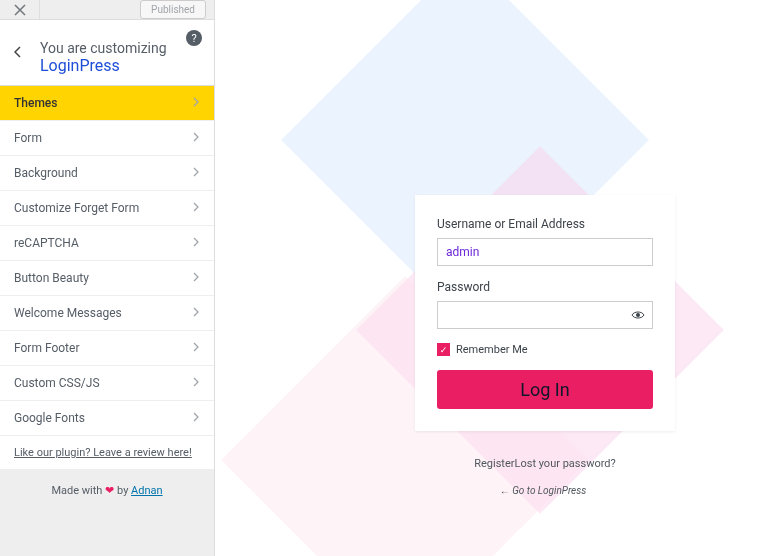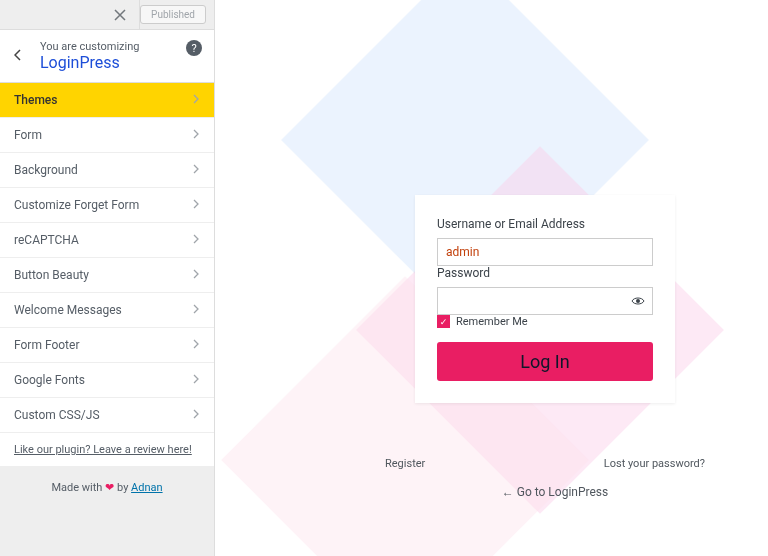--- a/index.html
+++ b/index.html
@@ -1,49 +1,49 @@
 <!DOCTYPE html>
 <html><head>
 <meta charset="utf-8">
 <style>
 * { margin: 0; padding: 0; box-sizing: border-box; font-family: -apple-system, BlinkMacSystemFont, "Segoe UI", Roboto, sans-serif; }
 body { width: 768px; height: 556px; overflow: hidden; background: #fff; display: flex; }
 .sidebar { width: 215px; height: 100%; background: #eee; border-right: 1px solid #ddd; display: flex; flex-direction: column; }
-.sidebar-top { height: 30px; display: flex; justify-content: flex-end; align-items: center; border-bottom: 1px solid #ddd; background: #eee; }
+.sidebar-top { height: 20px; display: flex; justify-content: space-between; align-items: center; border-bottom: 1px solid #ddd; background: #eee; }
 .close-btn { width: 40px; height: 30px; display: flex; align-items: center; justify-content: center; color: #72777c; cursor: pointer; border-right: 1px solid #ddd; }
 .publish-btn { margin-right: 8px; background: #f7f7f7; border: 1px solid #ccc; color: #a0a5aa; font-size: 10px; padding: 3px 10px; border-radius: 3px; cursor: default; }
 .sidebar-header { padding: 10px 14px; background: #fff; border-bottom: 1px solid #ddd; display: flex; align-items: center; position: relative; }
 .back-btn { width: 18px; color: #444; cursor: pointer; font-size: 14px; margin-right: 8px; }
-.header-text .sub { font-size: 11px; color: #555d66; }
+.header-text .sub { font-size: 14px; color: #555d66; margin-top: 10px; }
 .header-text .main { font-size: 16px; color: #1d4ed8; font-weight: 400; }
 .help-icon { position: absolute; right: 12px; top: 10px; width: 16px; height: 16px; border-radius: 50%; background: #555d66; color: #fff; font-size: 11px; display: flex; align-items: center; justify-content: center; cursor: pointer; }
 .menu { background: #ec4899; }
 .menu-item { padding: 10px 14px; border-bottom: 1px solid #eee; display: flex; justify-content: space-between; align-items: center; font-size: 12px; color: #555d66; cursor: pointer; background: #fff; }
 .menu-item.active { background: #ffd400; color: #333; font-weight: 500; }
 .menu-item .chev { color: #a0a5aa; font-size: 12px; }
 .review-link { padding: 10px 14px; font-size: 11px; color: #555d66; text-decoration: underline; cursor: pointer; border-bottom: 1px solid #eee; background: #fff; }
 .made-with { padding: 14px; text-align: center; font-size: 11px; color: #555d66; flex: 1; }
 .made-with .heart { color: #e91e63; }
 .made-with .author { color: #0073aa; text-decoration: underline; cursor: pointer; }
 .preview { flex: 1; position: relative; background: #fff; overflow: hidden; }
 .bg-shape { position: absolute; width: 260px; height: 260px; transform: rotate(45deg); }
 .bg-blue { background: #dbeafe; top: 10px; left: 120px; opacity: 0.55; }
 .bg-pink1 { background: #fbcfe8; top: 200px; left: 195px; opacity: 0.45; }
 .bg-pink2 { background: #fde2ea; top: 330px; left: 60px; opacity: 0.4; }
 .login-card { position: absolute; top: 195px; left: 200px; width: 260px; background: #fff; padding: 22px; box-shadow: 0 1px 3px rgba(0,0,0,.07); }
 .field-label { font-size: 12px; color: #3c434a; margin-bottom: 7px; display: block; }
-.field-input { width: 100%; padding: 6px 8px; border: 1px solid #ccc; font-size: 12px; color: #c2410c; background: #fff; }
+.field-input { width: 100%; padding: 6px 8px; border: 1px solid #ccc; font-size: 12px; color: #6d28d9; margin-bottom: 14px; background: #fff; }
 .pw-wrap { position: relative; }
 .eye { position: absolute; right: 8px; top: 8px; color: #3c434a; font-size: 12px; cursor: pointer; }
 .remember { display: flex; align-items: center; gap: 6px; margin-bottom: 14px; font-size: 11px; color: #3c434a; }
 .remember .cb { width: 13px; height: 13px; background: #e91e63; display: flex; align-items: center; justify-content: center; color: #fff; font-size: 9px; }
 .login-btn { width: 100%; padding: 9px; background: #e91e63; color: #0f172a; border: none; border-radius: 3px; font-size: 18px; cursor: pointer; }
-.below-card { position: absolute; top: 457px; left: 170px; width: 320px; display: flex; justify-content: space-between; font-size: 11px; color: #50575e; }
+.below-card { position: absolute; top: 457px; left: 170px; width: 320px; display: flex; justify-content: center; font-size: 11px; color: #50575e; }
 .below-card span { cursor: pointer; }
-.goto { position: absolute; top: 485px; left: 180px; width: 320px; text-align: center; font-size: 12px; color: #50575e; cursor: pointer; }
+.goto { position: absolute; top: 485px; left: 168px; width: 320px; text-align: center; font-size: 10px; color: #50575e; cursor: pointer; font-style: italic; }
 </style>
 </head>
 <body>
 
 <div class="sidebar">
   <div class="sidebar-top">
     <div class="close-btn">
       <svg width="12" height="12" viewBox="0 0 12 12">
           <path d="M1 1 L11 11 M11 1 L1 11" stroke="#72777c" stroke-width="1.5" fill="none"></path>
         </svg>
@@ -105,27 +105,27 @@
             <path d="M1 1 L5 5 L1 9" stroke="currentColor" stroke-width="1.3" fill="none"></path>
           </svg></span>
       </div>
       <div class="menu-item">
         <span>Form Footer</span>
         <span class="chev"><svg width="7" height="10" viewBox="0 0 7 10">
             <path d="M1 1 L5 5 L1 9" stroke="currentColor" stroke-width="1.3" fill="none"></path>
           </svg></span>
       </div>
       <div class="menu-item">
-        <span>Google Fonts</span>
+        <span>Custom CSS/JS</span>
         <span class="chev"><svg width="7" height="10" viewBox="0 0 7 10">
             <path d="M1 1 L5 5 L1 9" stroke="currentColor" stroke-width="1.3" fill="none"></path>
           </svg></span>
       </div>
       <div class="menu-item">
-        <span>Custom CSS/JS</span>
+        <span>Google Fonts</span>
         <span class="chev"><svg width="7" height="10" viewBox="0 0 7 10">
             <path d="M1 1 L5 5 L1 9" stroke="currentColor" stroke-width="1.3" fill="none"></path>
           </svg></span>
       </div>
     </div>
   <div class="review-link">Like our plugin? Leave a review here!</div>
   <div class="made-with">
     <span>Made with </span><span class="heart">❤</span><span> by </span><span class="author">Adnan</span>
   </div>
 

